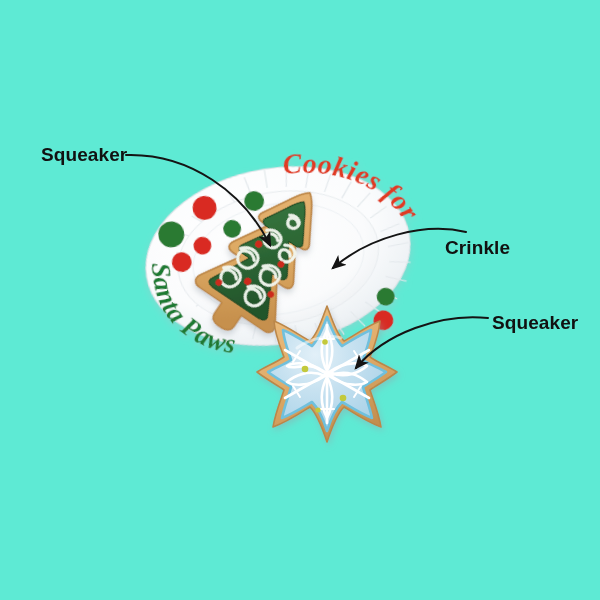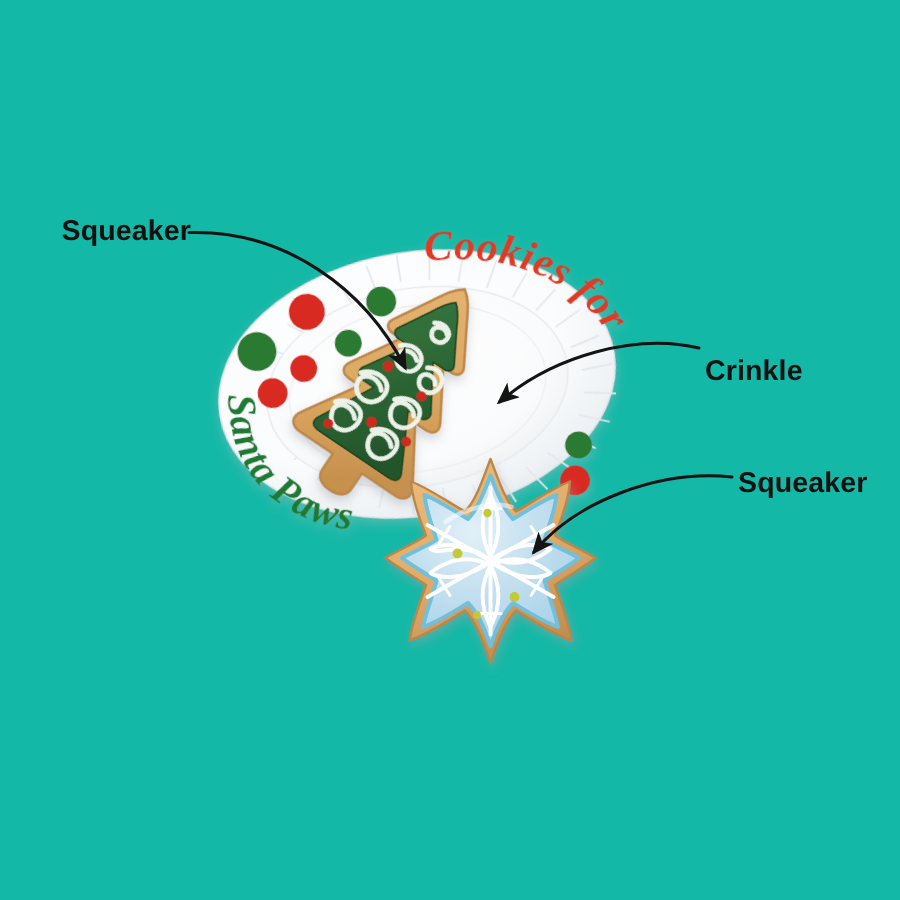--- a/index.html
+++ b/index.html
@@ -8,41 +8,41 @@
     padding: 0;
     background: #ffffff;
   }
   body {
     font-family: "Liberation Sans", sans-serif;
   }
   #stage {
     position: relative;
     width: 600px;
     height: 600px;
-    background: #14b8a6;
+    background: #5eead4;
     overflow: hidden;
   }
   #scene {
     position: absolute;
     inset: 0;
     width: 600px;
     height: 600px;
   }
   .callout-label {
     position: absolute;
     font-family: "Liberation Sans", sans-serif;
     font-weight: bold;
     font-size: 19px;
     letter-spacing: 0.1px;
     color: #111111;
     white-space: nowrap;
     line-height: 1;
   }
   #label-squeaker-tree { left: 41px;  top: 145px; }
-  #label-crinkle       { left: 470px; top: 238px; }
+  #label-crinkle       { left: 445px; top: 238px; }
   #label-squeaker-star { left: 492px; top: 313px; }
 </style>
 </head>
 <body>
 
 <div id="stage">
 
   <svg id="scene" viewBox="0 0 600 600" xmlns="http://www.w3.org/2000/svg">
 
     <defs>

